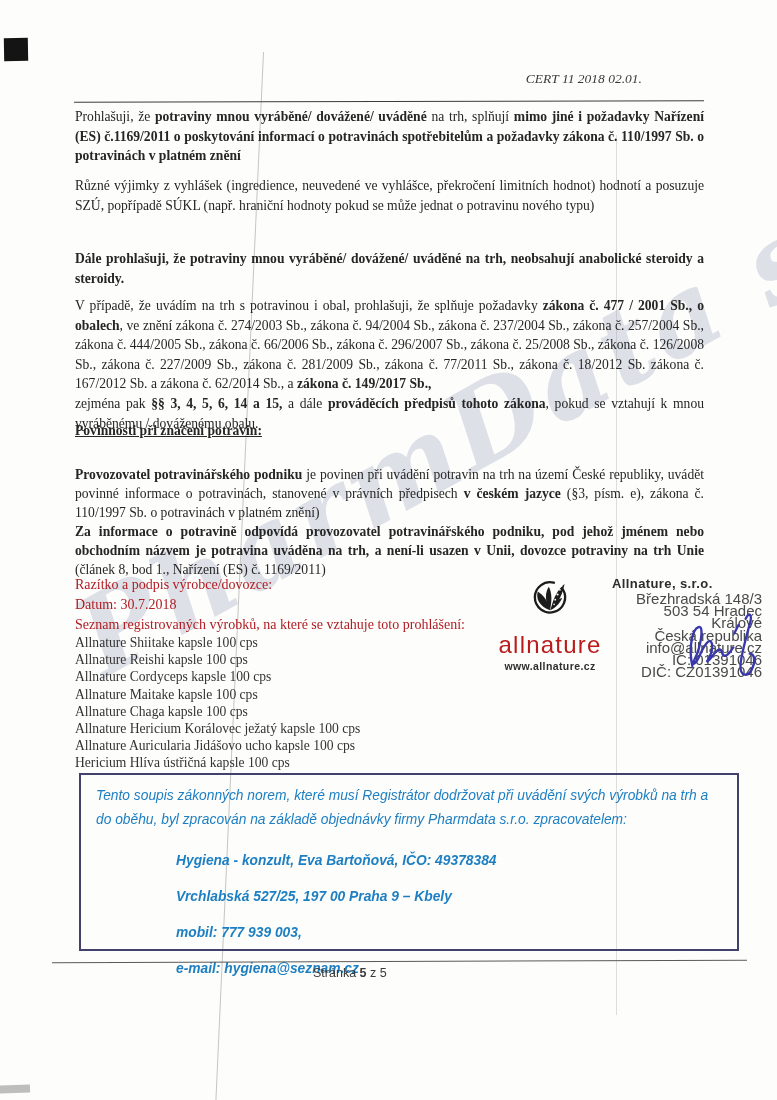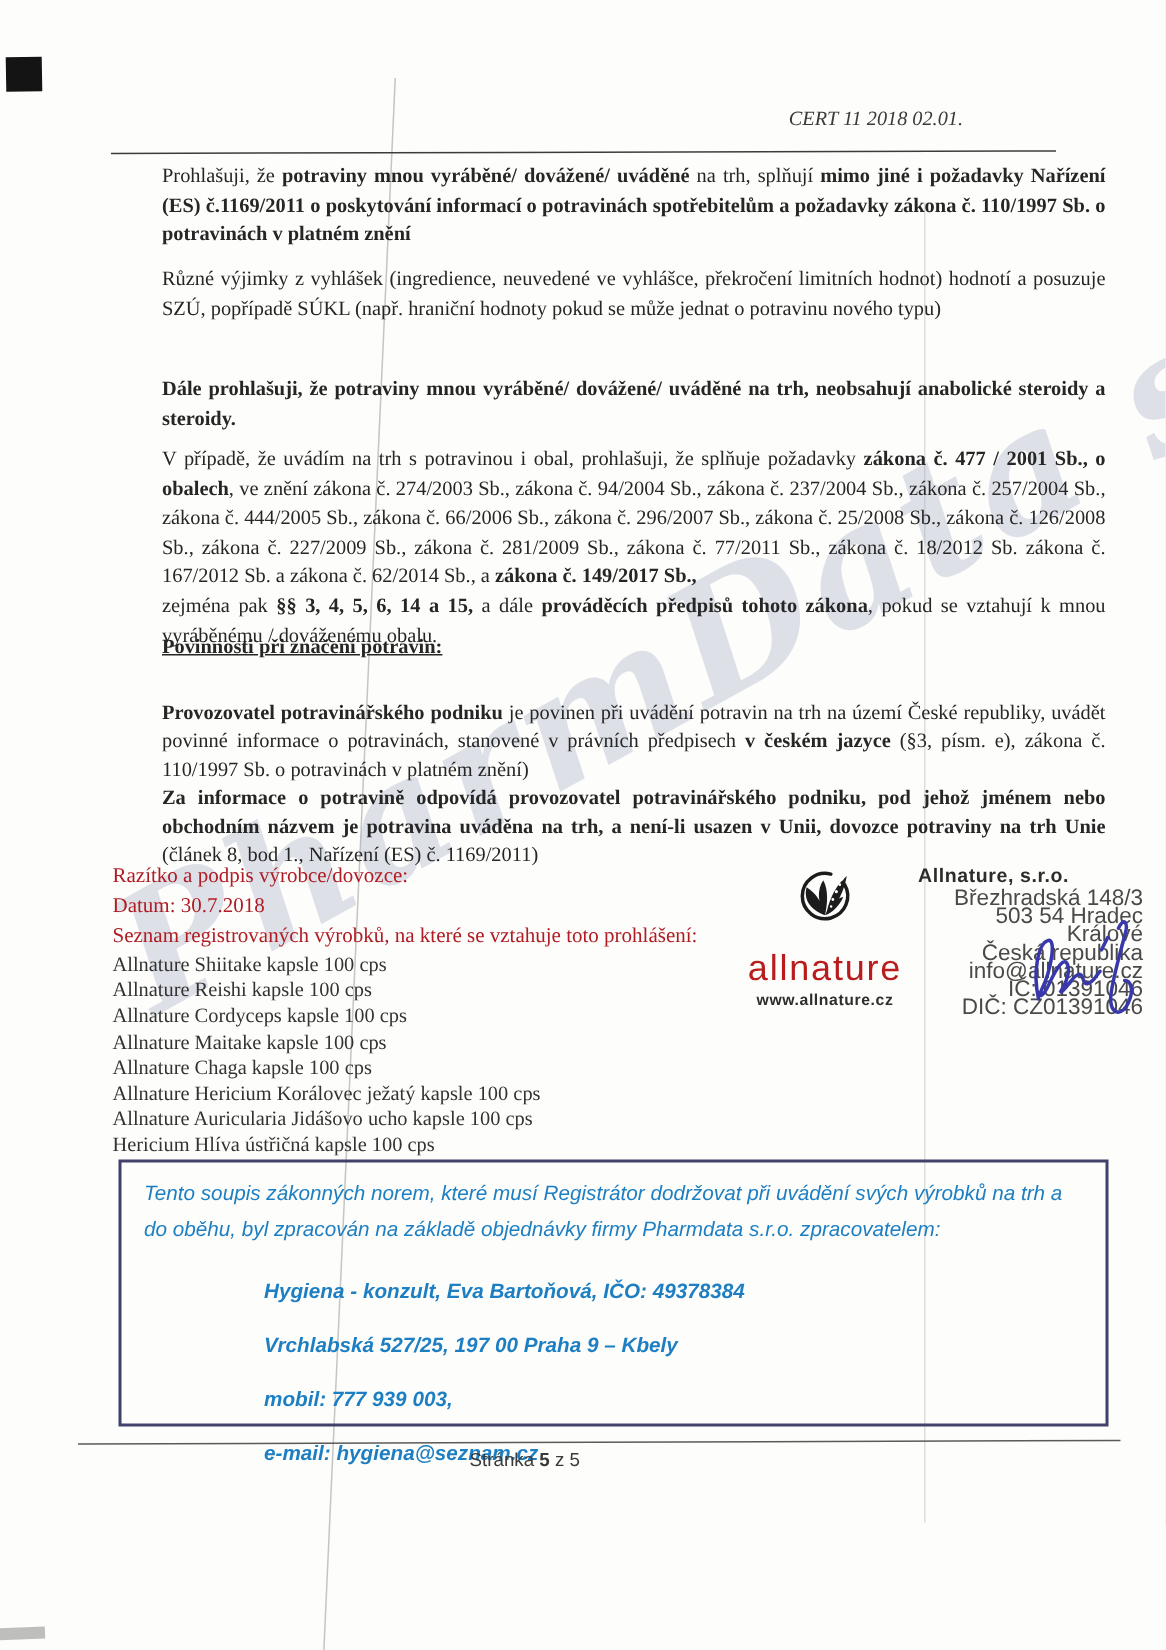--- a/index.html
+++ b/index.html
@@ -18,21 +18,21 @@
   .watermark{
     position:absolute;left:55px;top:590px;transform:rotate(-29deg);transform-origin:0 0;
     font-family:"DejaVu Serif", serif;font-style:italic;font-weight:bold;
     font-size:108px;letter-spacing:4px;white-space:nowrap;color:rgba(165,173,197,.36);
     pointer-events:none;
   }
   
   .cert-ref{position:absolute;left:400px;top:71px;width:242px;text-align:right;font-style:italic;font-size:13.5px;color:#3a3a3a;}
   .top-rule{position:absolute;left:74px;top:101px;width:630px;border-top:1.6px solid #3c3c3c;transform:rotate(-.15deg);}
   
-  .para{position:absolute;left:75px;width:629px;font-size:13.6px;line-height:19.6px;text-align:justify;margin-left:33px;}
+  .para{position:absolute;left:75px;width:629px;font-size:13.6px;line-height:19.6px;text-align:justify;}
   #p1{top:107px;}
   #p2{top:176px;}
   #p3{top:249px;font-weight:bold;}
   #p4{top:296px;}
   #heading{top:421px;font-weight:bold;text-decoration:underline;text-align:left;}
   #p6{top:465px;line-height:19px;}
   
   .stamp-block{position:absolute;left:75px;top:575px;width:440px;color:#b01c24;font-weight:normal;font-size:14px;line-height:20px;}
   
   .products{position:absolute;left:75px;top:634px;width:420px;font-size:13.6px;line-height:17.2px;color:#333;}

